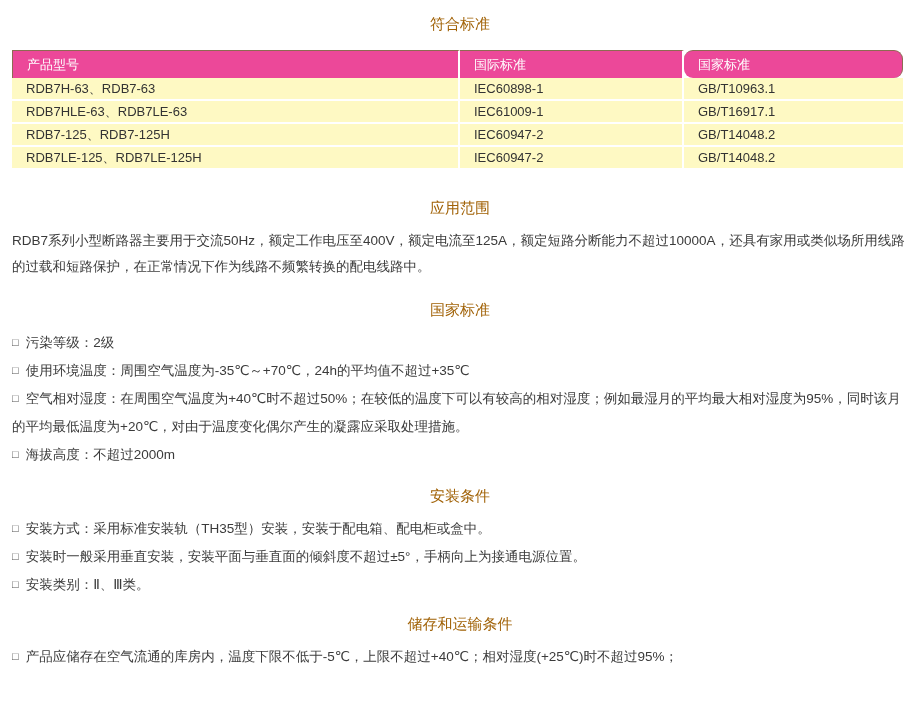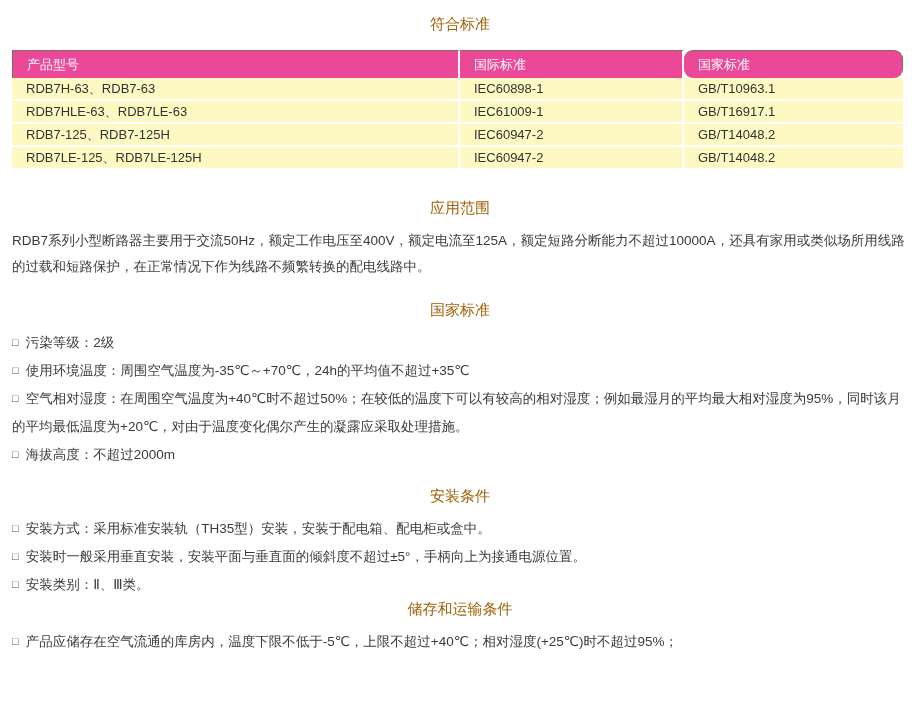--- a/index.html
+++ b/index.html
@@ -14,21 +14,21 @@
   h2 {
     margin:0; padding:0;
     font-size:15px; font-weight:400; color:#a16207;
     line-height:20px;
     text-align:center;
   }
   .mt2  { margin-top:2px; }
   .mt28 { margin-top:28px; }
   .mt20 { margin-top:20px; }
   .mt17 { margin-top:17px; }
-  .mt15 { }
+  .mt15 { margin-top:15px; }
 
   table.std {
     margin-top:16px;
     width:891px;
     border-collapse:separate; border-spacing:0;
     table-layout:fixed;
     font-size:13px;
   }
   table.std th {
     background:#ec4899; color:#ffffff;

